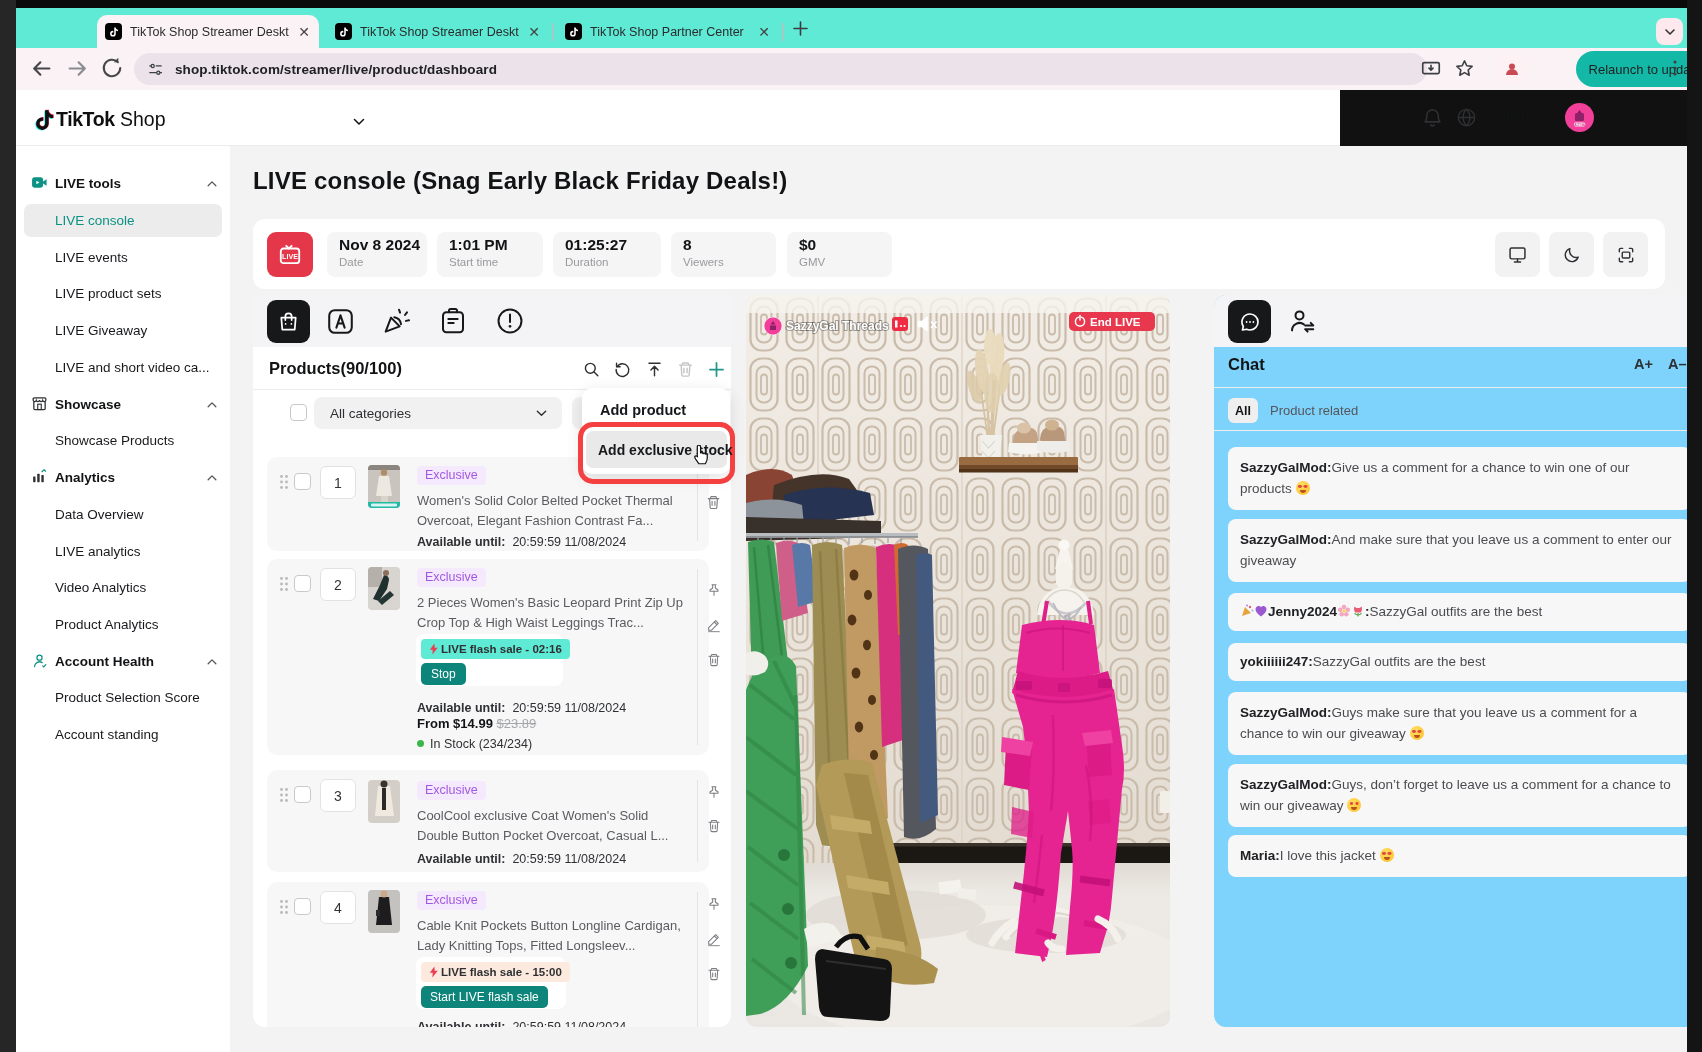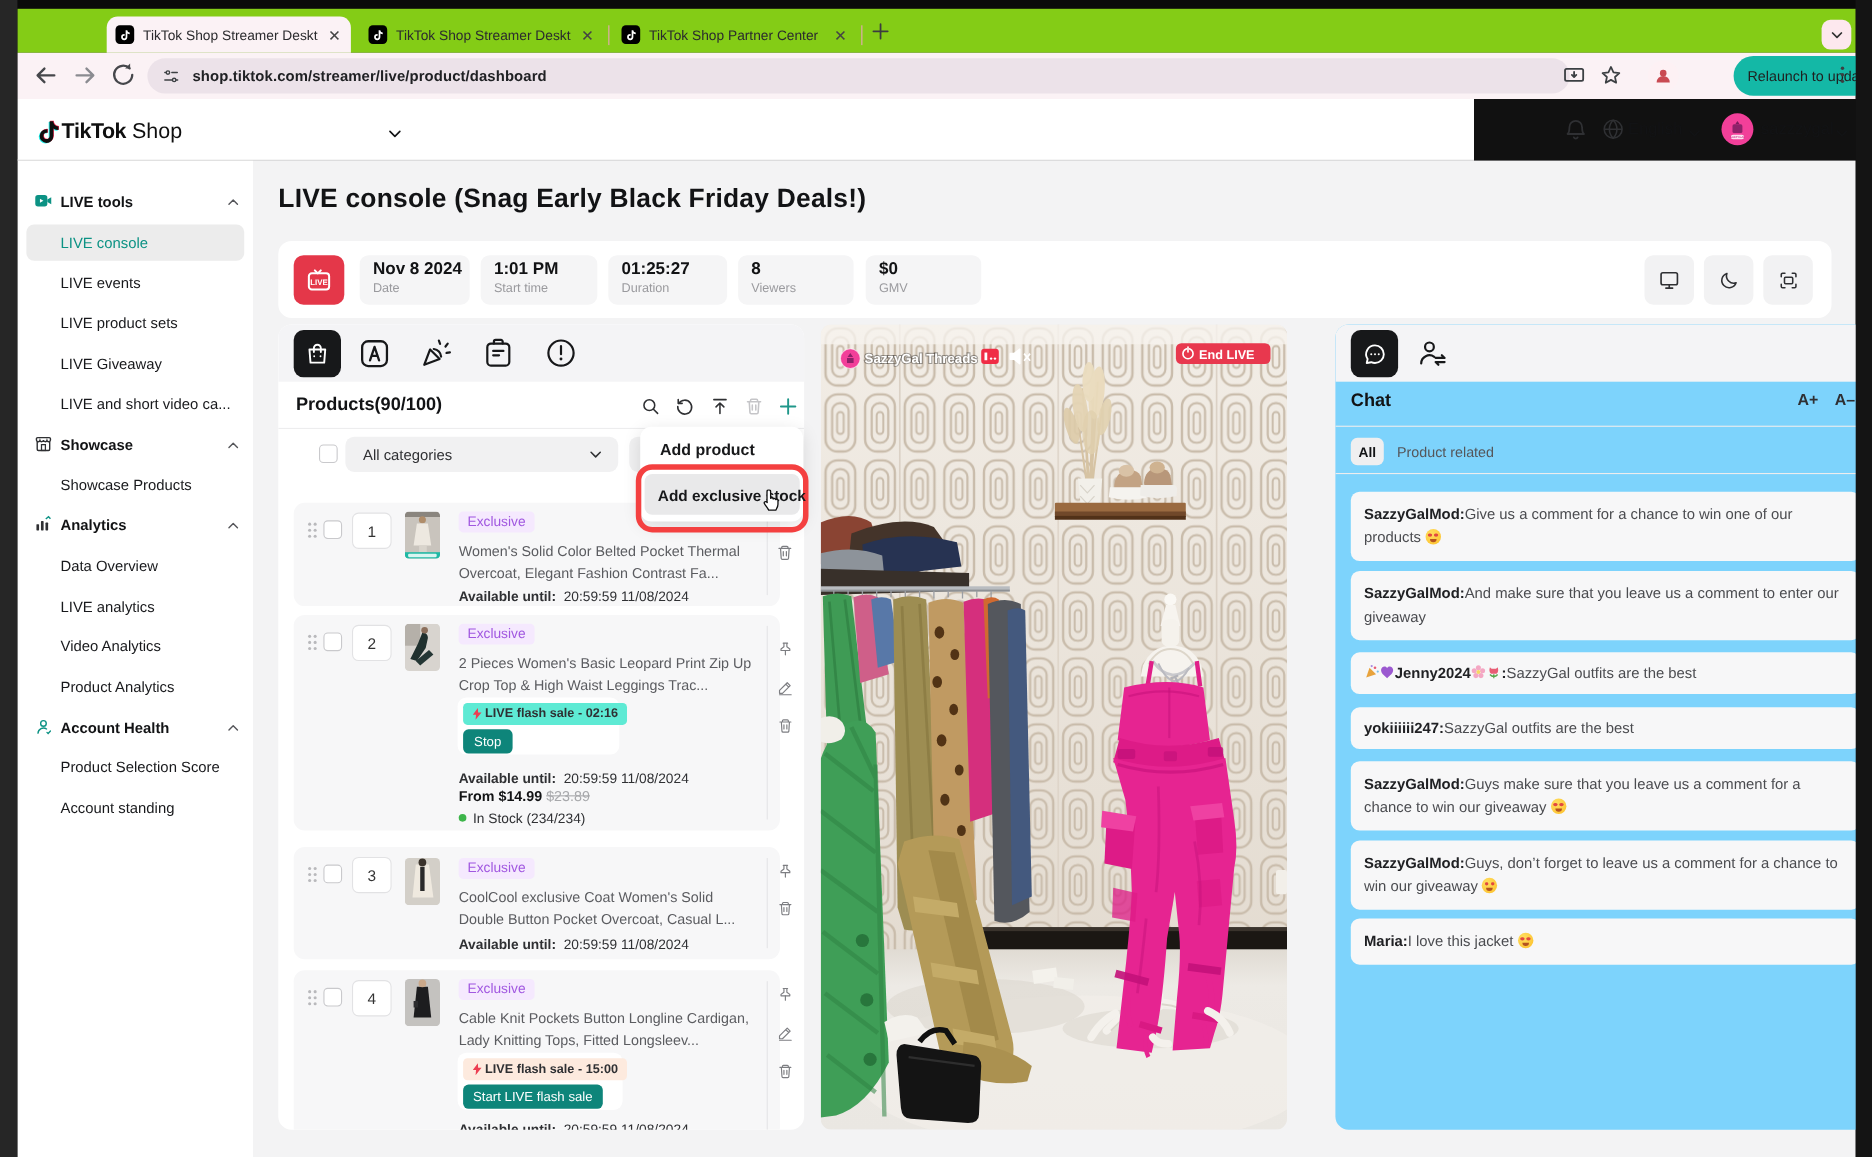--- a/index.html
+++ b/index.html
@@ -5,21 +5,21 @@
   * { margin:0; padding:0; box-sizing:border-box; }
   html,body { width:1702px; height:1052px; overflow:hidden; background:#111;
     font-family:"Liberation Sans", sans-serif; }
   .abs { position:absolute; }
   #stage { position:relative; width:1702px; height:1052px; }
   
   #stripL { left:0; top:0; width:16px; height:1052px; background:#262626; }
   #stripR { left:1687px; top:0; width:15px; height:1052px; background:#141414; }
   #stripT { left:16px; top:0; width:1671px; height:8px; background:#0a0a0a; }
   
-  #tabstrip { left:16px; top:8px; width:1671px; height:40px; background:#84cc16; }
+  #tabstrip { left:16px; top:8px; width:1671px; height:40px; background:#5eead4; }
   .tab { position:absolute; top:7px; height:33px; border-radius:10px 10px 0 0;
     display:flex; align-items:center; font-size:12.5px; color:#2b2b2e; }
   .tab.active { background:#fbf2f5; }
   .favicon { width:17px; height:17px; border-radius:4px; background:#000; position:relative; flex:0 0 17px; }
   .favicon svg { position:absolute; left:2.5px; top:2.5px; }
   .tabx { font-size:14px; color:#444; margin-left:auto; }
   .tabsep { position:absolute; top:15px; width:1px; height:18px; background:#e9a7b8; }
   
   #toolbar { left:16px; top:48px; width:1671px; height:42px; background:#fbf2f5;text-align:right; }
   #omnibox { position:absolute; left:118px; top:5px; width:1293px; height:32px; border-radius:16px;

